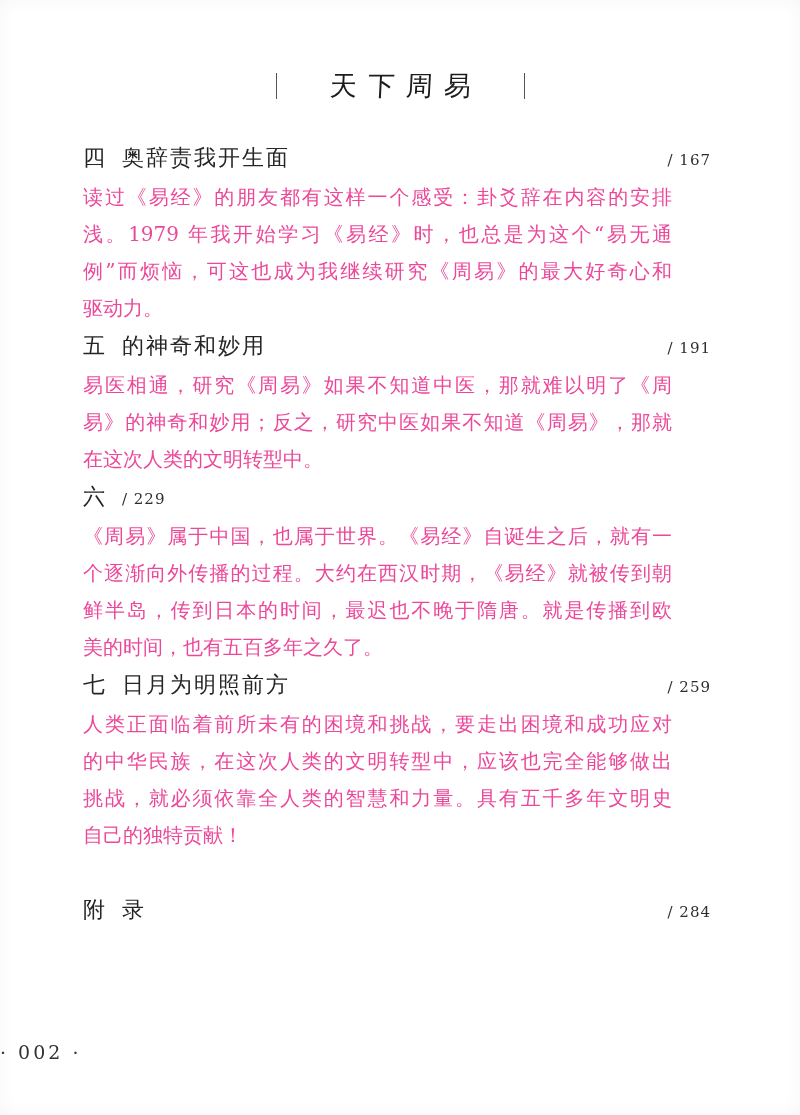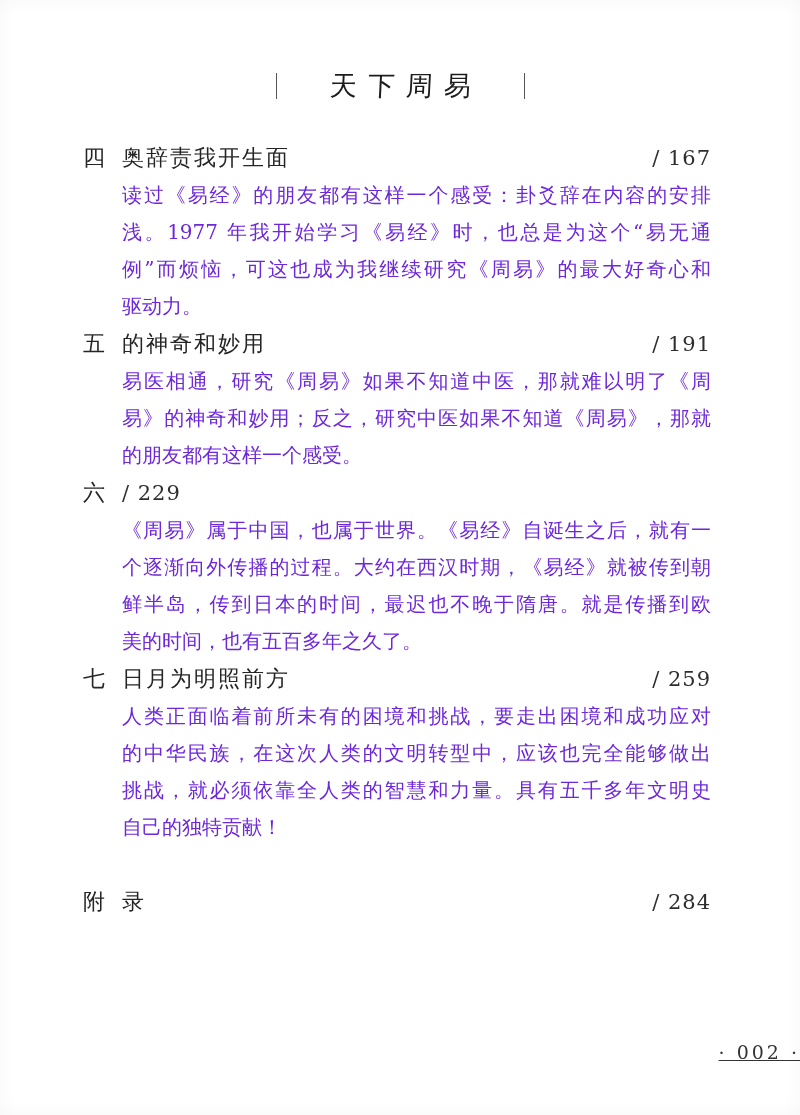--- a/index.html
+++ b/index.html
@@ -26,32 +26,32 @@
     transform:skewX(-3deg);
   }
   
   .toc { position:absolute; top:139px; left:83px; width:628px; }
   .entry-head {
     display:flex; align-items:baseline;
     line-height:37px; font-size:22px; color:#252525;
   }
   .num { width:39px; flex:none; }
   .etitle { flex:1; letter-spacing:2px; }
-  .epage { font-size:21px; color:#2e2e2e; letter-spacing:1px; }
+  .epage { font-size:15px; color:#2e2e2e; letter-spacing:1px; }
   .entry-body {
-    margin-left:39px; width:589px;
-    font-size:20px; line-height:37px; color:#6d28d9;
+    width:589px;
+    font-size:20px; line-height:37px; color:#ec4899;
   }
   .bline { text-align:justify; text-align-last:justify; }
   .bline.last { text-align-last:left;font-family:Liberation Serif, serif; }
   .entry.appendix { margin-top:37px; }
   
   .footer {
     position:absolute; top:1041px; left:0; width:100%;
-    text-align:right; font-size:19px; color:#333; letter-spacing:3px;text-decoration:underline;
+    text-align:left; font-size:19px; color:#333; letter-spacing:3px;
   }
 </style>
 </head>
 <body>
 
 <div class="page">
 
   <div class="header">
     <span class="hbar"></span>
     <span class="htitle">天下周易</span>
@@ -61,36 +61,36 @@
   <div class="toc">
 
     <section class="entry">
       <div class="entry-head">
         <span class="num">四</span>
         <span class="etitle">奥辞责我开生面</span>
         <span class="epage">/ 167</span>
       </div>
       <div class="entry-body">
         <div class="bline">读过《易经》的朋友都有这样一个感受：卦爻辞在内容的安排</div>
-        <div class="bline">浅。1977 年我开始学习《易经》时，也总是为这个“易无通</div>
+        <div class="bline">浅。1979 年我开始学习《易经》时，也总是为这个“易无通</div>
         <div class="bline">例”而烦恼，可这也成为我继续研究《周易》的最大好奇心和</div>
         <div class="bline last">驱动力。</div>
       </div>
     </section>
 
     <section class="entry">
       <div class="entry-head">
         <span class="num">五</span>
         <span class="etitle">的神奇和妙用</span>
         <span class="epage">/ 191</span>
       </div>
       <div class="entry-body">
         <div class="bline">易医相通，研究《周易》如果不知道中医，那就难以明了《周</div>
         <div class="bline">易》的神奇和妙用；反之，研究中医如果不知道《周易》，那就</div>
-        <div class="bline last">的朋友都有这样一个感受。</div>
+        <div class="bline last">在这次人类的文明转型中。</div>
       </div>
     </section>
 
     <section class="entry">
       <div class="entry-head">
         <span class="num">六</span>
         <span class="epage">/ 229</span>
       </div>
       <div class="entry-body">
         <div class="bline">《周易》属于中国，也属于世界。《易经》自诞生之后，就有一</div>

